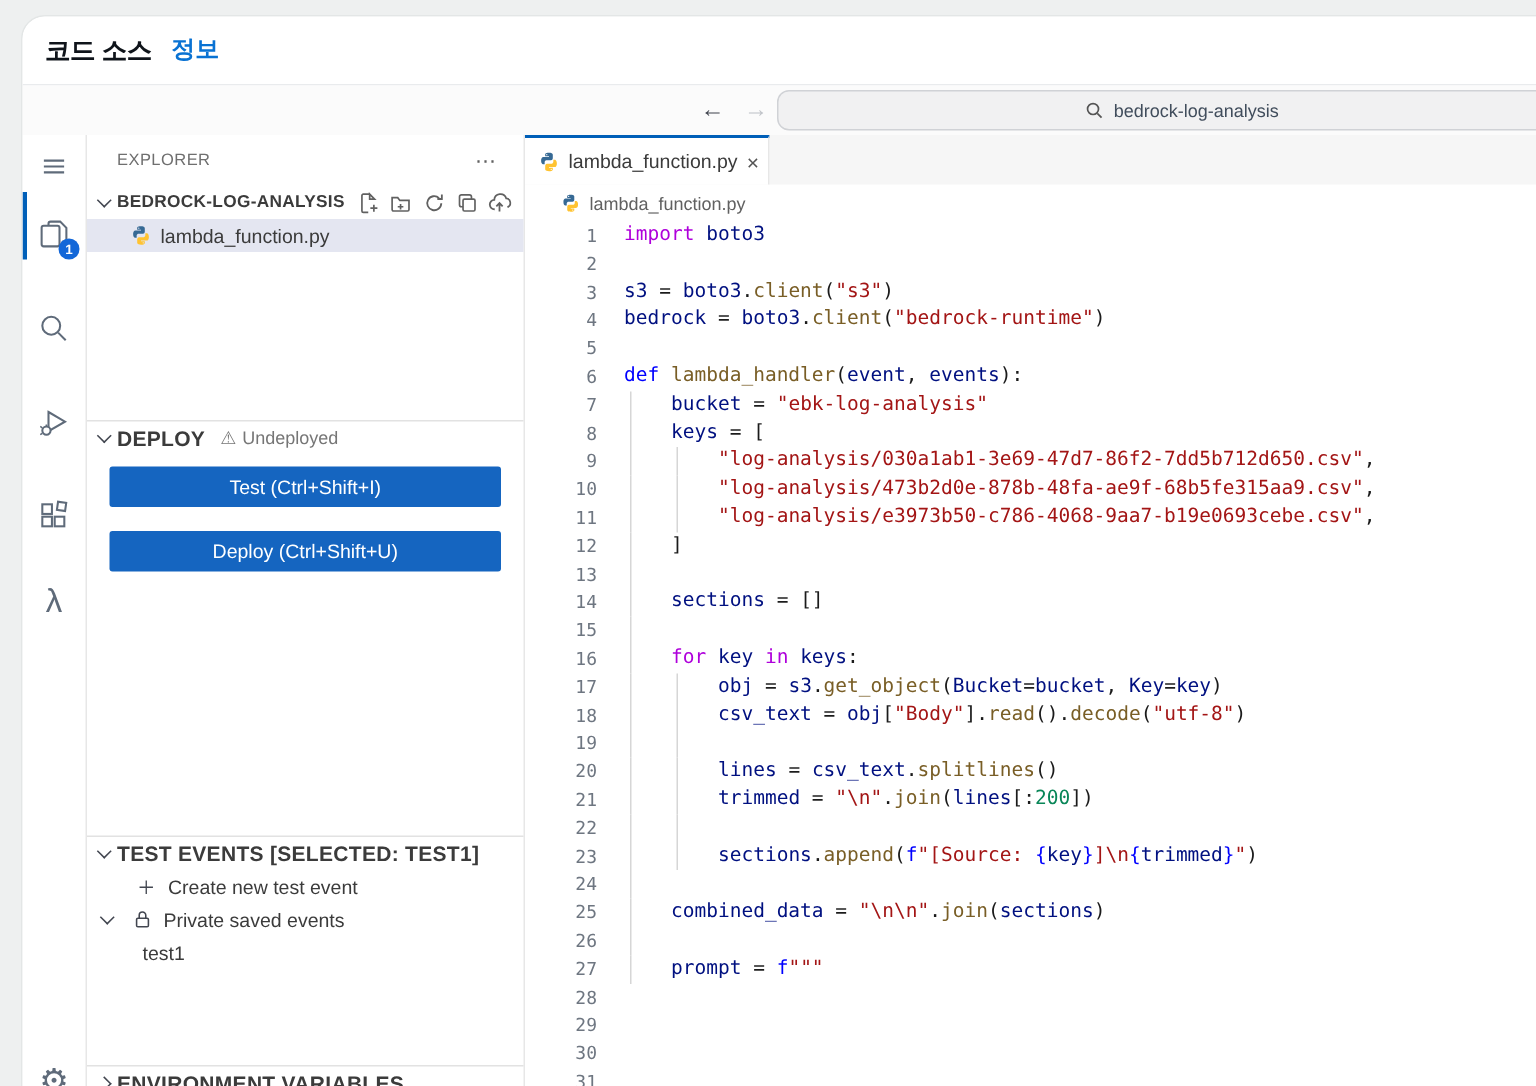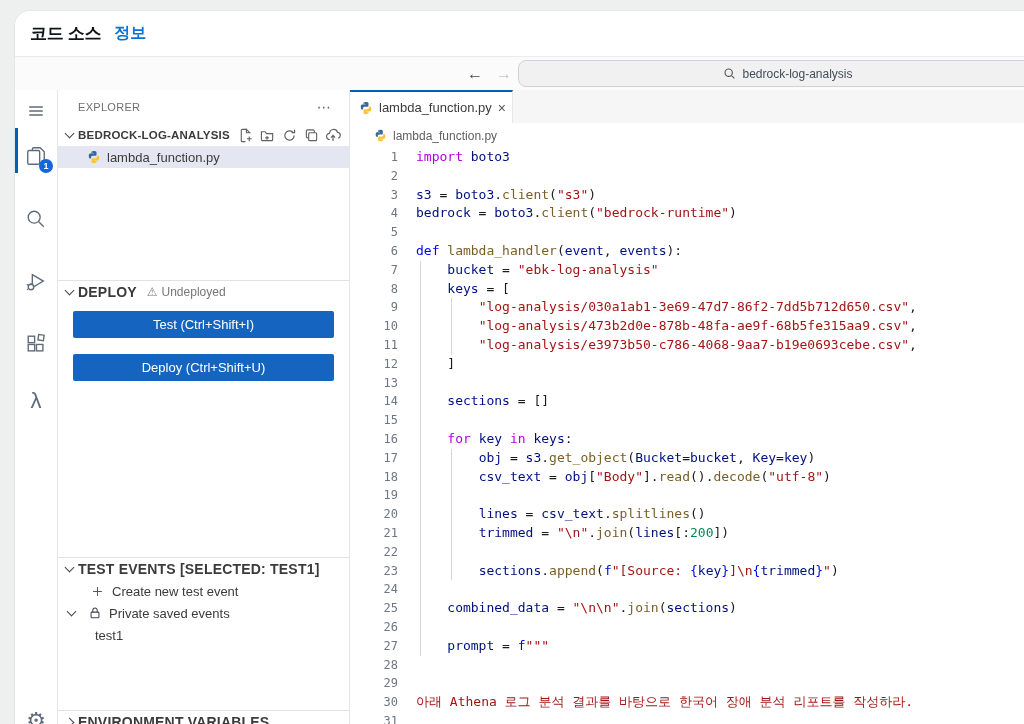--- a/index.html
+++ b/index.html
@@ -406,21 +406,20 @@
             </div>
             <div class="row">
               <span class="ln">28</span>
             </div>
             <div class="row">
               <span class="ln">29</span>
               <span class="ct"></span>
             </div>
             <div class="row">
               <span class="ln">30</span>
-              <span class="ct"><span class="tk-s">아래 Athena 로그 분석 결과를 바탕으로 한국어 장애 분석 리포트를 작성하라.</span></span>
             </div>
             <div class="row">
               <span class="ln">31</span>
               <span class="ct"></span>
             </div>
           </div>
       </div>
     </div>
 
   </div>

